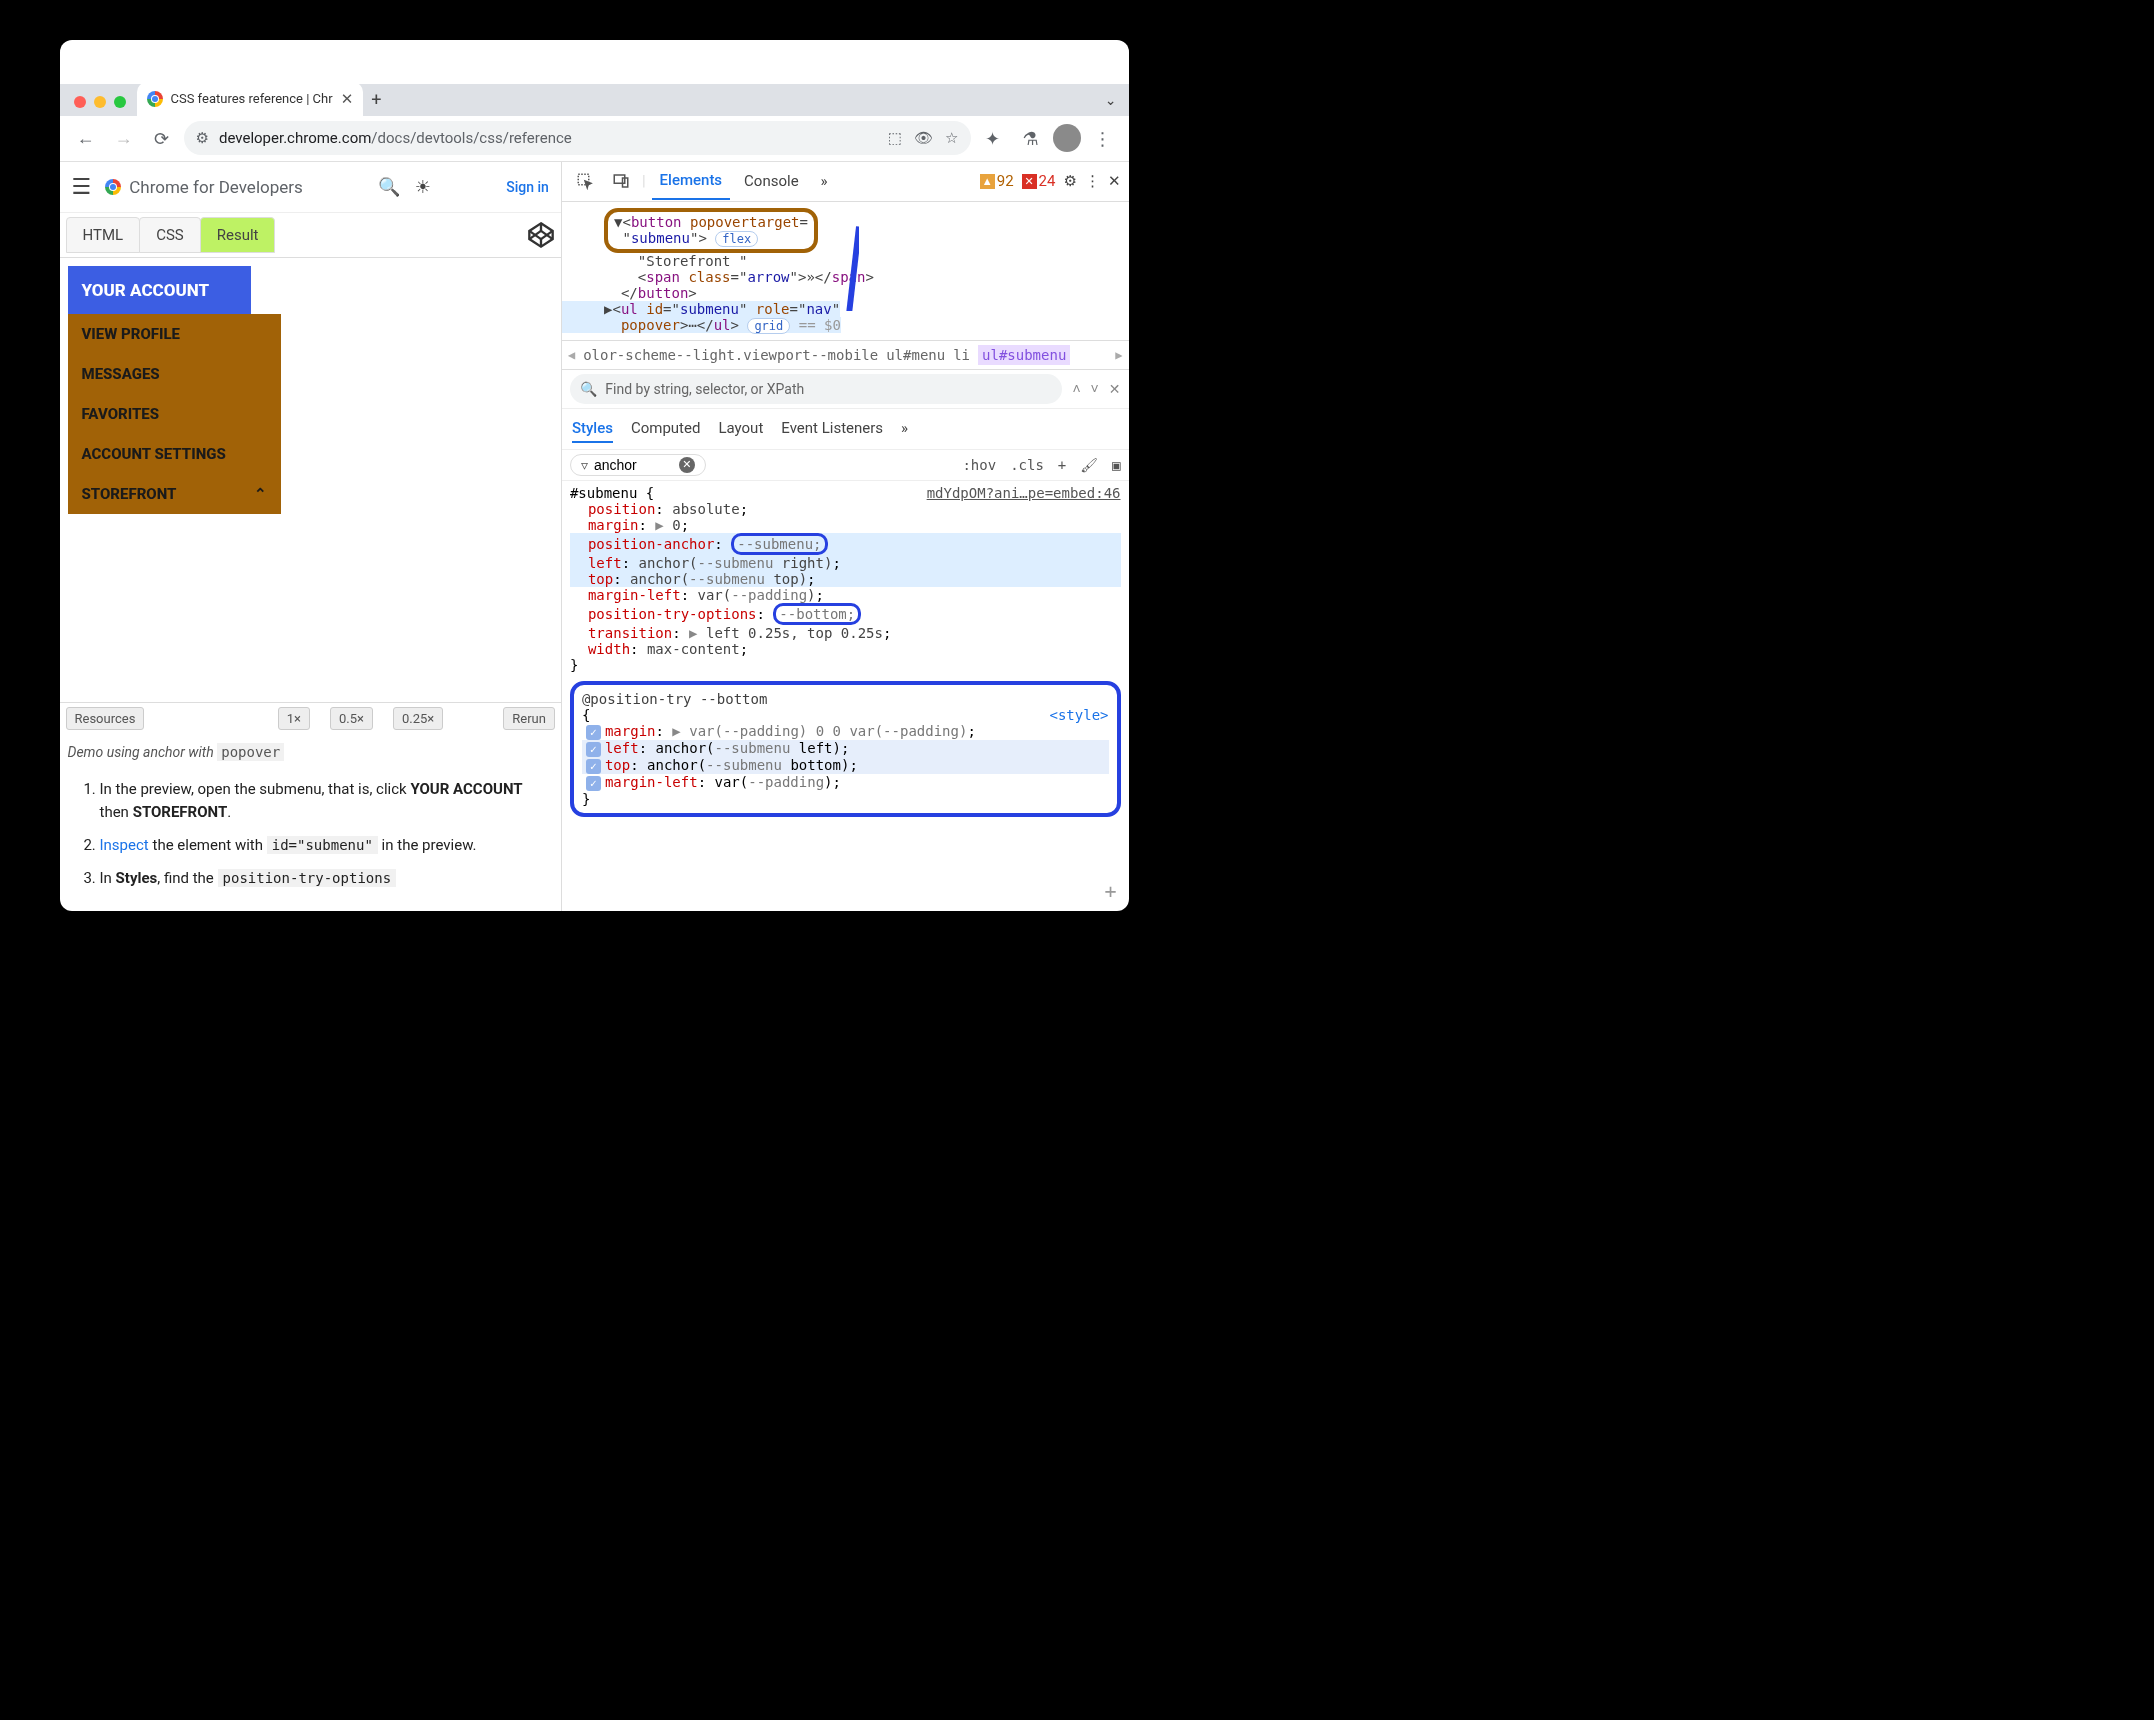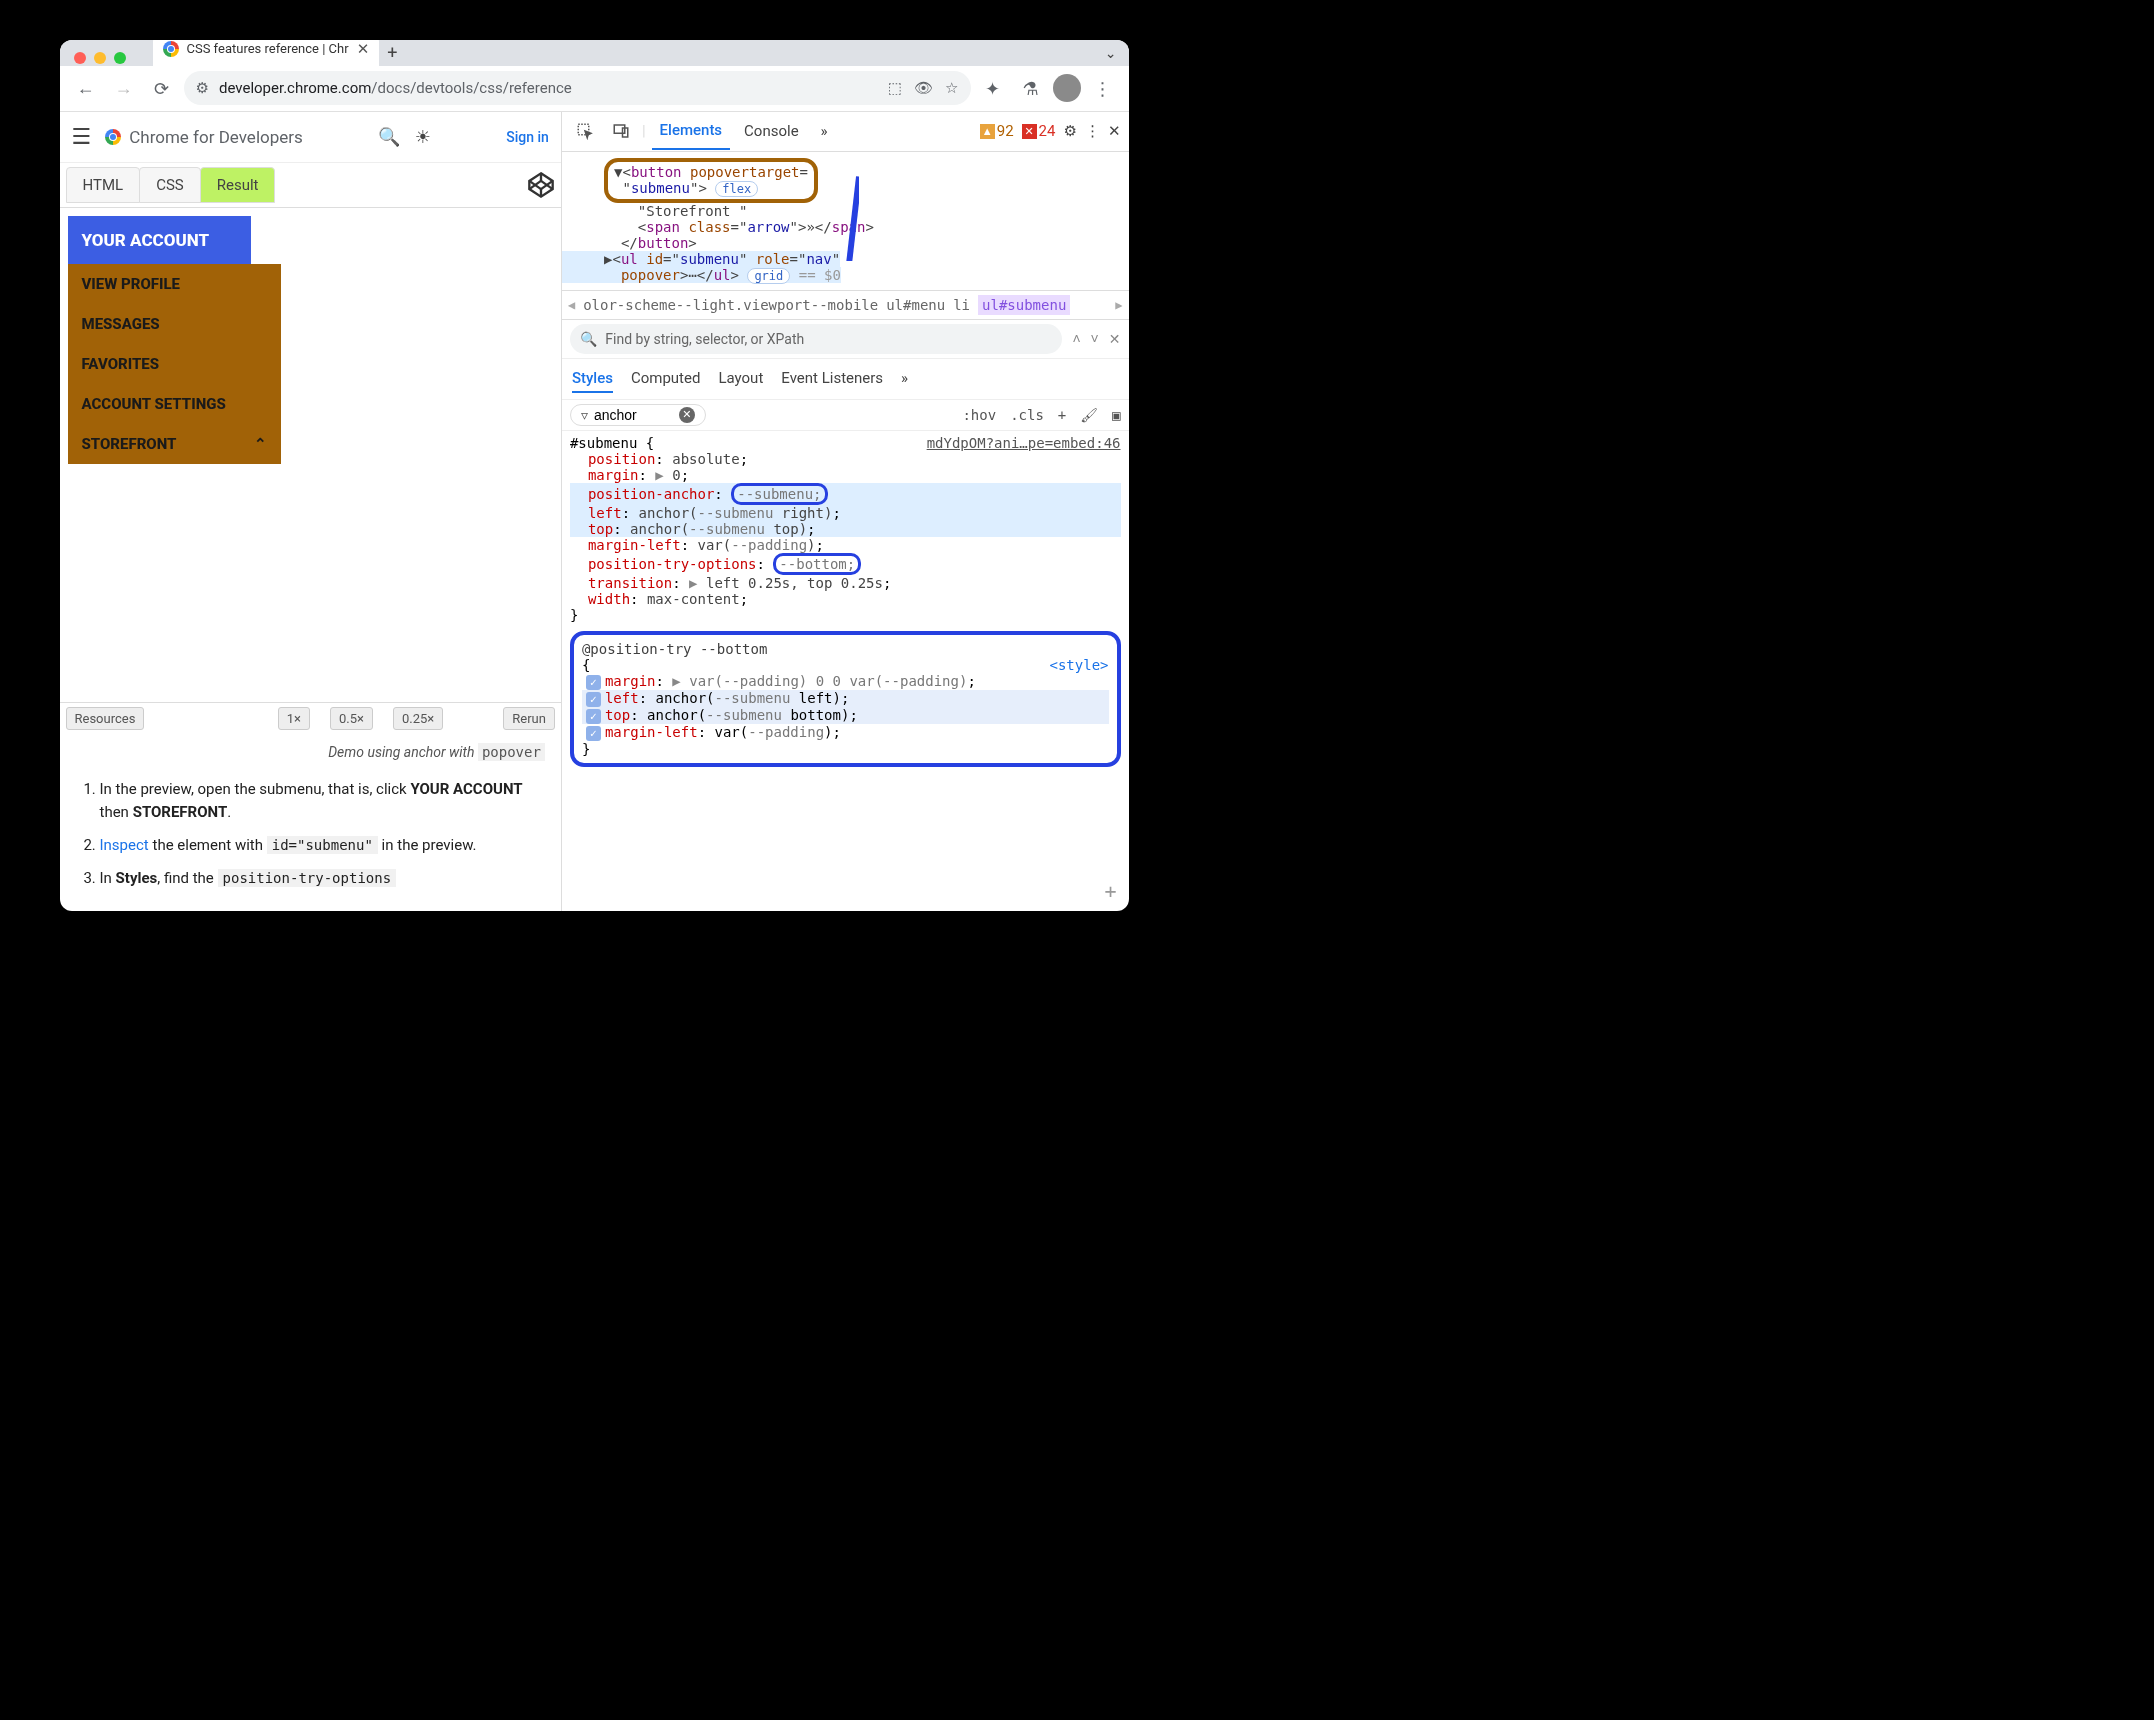--- a/index.html
+++ b/index.html
@@ -18,26 +18,27 @@
     height: 871px;
     background: #fff;
     border-radius: 12px;
     overflow: hidden;
     box-shadow: 0 10px 50px rgba(0,0,0,0.5);
     display: flex;
     flex-direction: column;
   }
   
   .titlebar {
-    height: 26px;
+    height: 32px;
     background: #dee1e6;
     display: flex;
     align-items: flex-end;
-    padding-left: 16px;
+    padding-left: 0;
     position: relative;
+    margin-top: 44px;
   }
   .traffic {
     position: absolute;
     top: 12px;
     left: 14px;
     display: flex;
     gap: 8px;
   }
   .dot { width: 12px; height: 12px; border-radius: 50%; }
   .dot.r { background: #ff5f57; }
@@ -119,21 +120,21 @@
   .menu1 .item.wide{width:213px;}
   .arrowglyph{float:right;font-weight:900;}
   .submenu2{position:absolute;left:228px;top:228px;background:#a6d4e6;padding:6px 0;width:173px;}
   .submenu2 .sitem{padding:10px 14px;font-weight:800;color:#1a1a1a;font-size:15px;}
 
   
   .pfoot{display:flex;align-items:center;gap:20px;padding:4px 6px;border-top:1px solid #ddd;margin-top:auto;color:#555;font-size:13px;}
   .pfoot .btn{background:#eee;border:1px solid #ccc;padding:3px 8px;border-radius:3px;cursor:pointer;}
   .pfoot .sp{flex:1;}
 
-  .caption{text-align:right;font-style:italic;color:#555;padding:10px 16px;font-size:14px;}
+  .caption{text-align:left;font-style:italic;color:#555;padding:10px 8px;font-size:14px;}
   .caption code{font-style:normal;font-family:ui-monospace,monospace;background:#f1f1f1;padding:1px 4px;}
 
   ol.steps{padding:8px 20px 10px 40px;font-size:15px;color:#222;line-height:1.55;}
   ol.steps li{margin-bottom:10px;}
   ol.steps a{color:#1a73e8;text-decoration:none;}
   ol.steps code{font-family:ui-monospace,monospace;background:#f1f1f1;padding:1px 5px;font-size:14px;}
   ol.steps strong{font-weight:700;}
 
   
   .dt-tabs{height:40px;display:flex;align-items:center;padding:0 8px;gap:6px;border-bottom:1px solid #ddd;font-size:15px;color:#444;}

